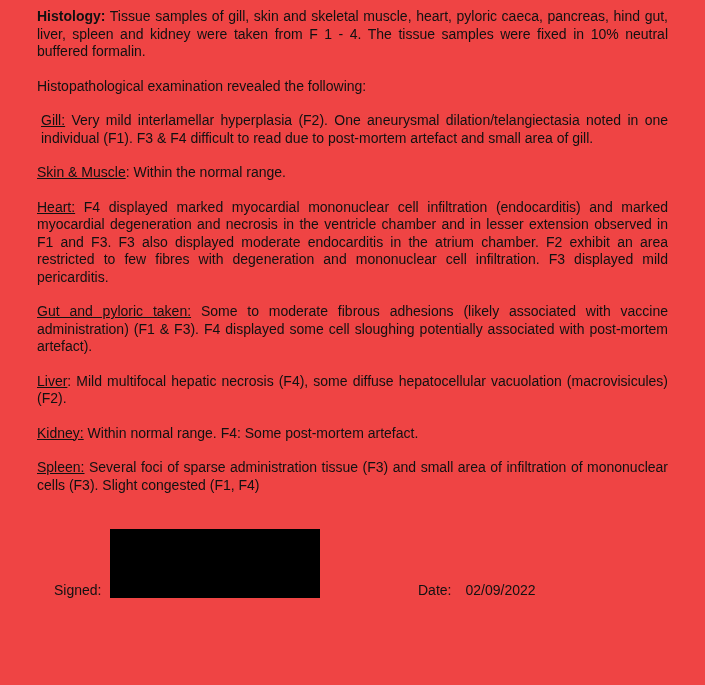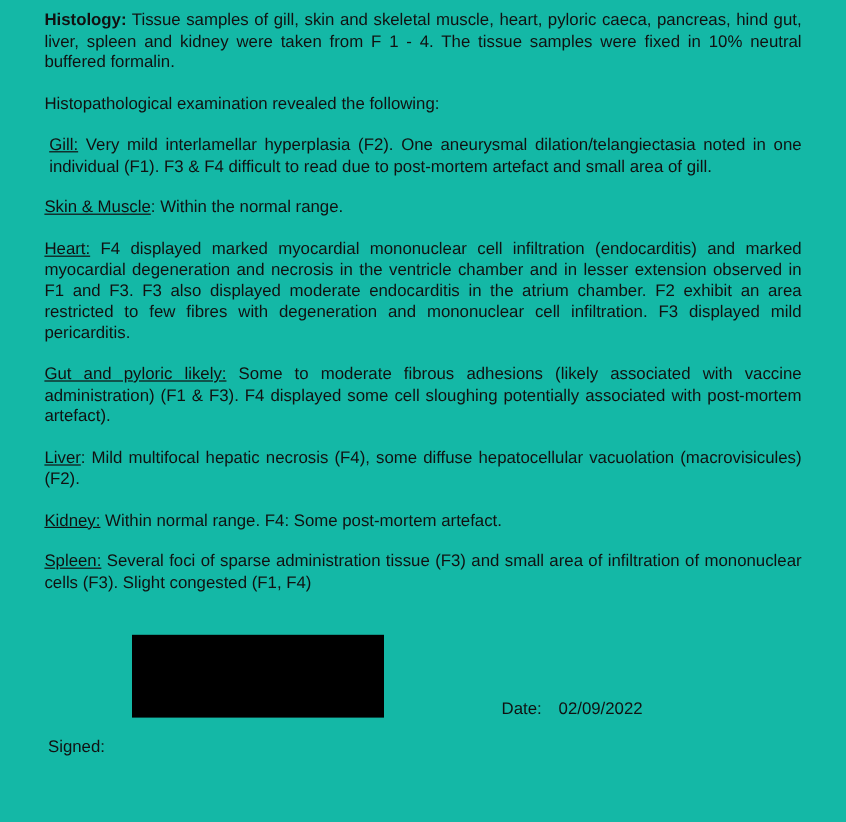--- a/index.html
+++ b/index.html
@@ -5,21 +5,21 @@
   html, body {
     margin: 0;
     padding: 0;
     background: #ffffff;
   }
   .page {
     position: relative;
     width: 705px;
     height: 685px;
     box-sizing: border-box;
-    background: #14b8a6;
+    background: #ef4444;
     color: #111111;
     font-family: "Liberation Sans", "DejaVu Sans", sans-serif;
     font-size: 14px;
     line-height: 17.5px;
     padding: 8px 37px 0 37px;
     overflow: hidden;
   }
   .para {
     margin: 0 0 17px 0;
     text-align: justify;
@@ -34,23 +34,22 @@
     text-decoration: underline;
     margin-top: 24px;
   }
   .sig-area {
     position: relative;
     height: 110px;
     margin-top: 35px;
   }
   .signed-label {
     position: absolute;
-    left: 3px;
+    left: 17px;
     top: 53px;
-    margin-top: 32px;
   }
   .sig-box {
     position: absolute;
     left: 73px;
     top: 0;
     width: 210px;
     height: 69px;
     background: #000000;
   }
   .sig-title {
@@ -77,21 +76,21 @@
   <p class="para"><span class="lead-bold">Histology:</span><span> Tissue samples of gill, skin and skeletal muscle, heart, pyloric caeca, pancreas, hind gut, liver, spleen and kidney were taken from F 1 - 4. The tissue samples were fixed in 10% neutral buffered formalin.</span></p>
 
   <p class="para">Histopathological examination revealed the following:</p>
 
   <p class="para indent-first"><span class="heading-underline">Gill:</span><span></span><span> Very mild interlamellar hyperplasia (F2). One aneurysmal dilation/telangiectasia noted in one individual (F1). F3 &amp; F4 difficult to read due to post-mortem artefact and small area of gill.</span></p>
 
   <p class="para"><span class="heading-underline">Skin &amp; Muscle</span><span>:</span><span> Within the normal range.</span></p>
 
   <p class="para"><span class="heading-underline">Heart:</span><span></span><span> F4 displayed marked myocardial mononuclear cell infiltration (endocarditis) and marked myocardial degeneration and necrosis in the ventricle chamber and in lesser extension observed in F1 and F3. F3 also displayed moderate endocarditis in the atrium chamber. F2 exhibit an area restricted to few fibres with degeneration and mononuclear cell infiltration. F3 displayed mild pericarditis.</span></p>
 
-  <p class="para"><span class="heading-underline">Gut and pyloric likely:</span><span></span><span> Some to moderate fibrous adhesions (likely associated with vaccine administration) (F1 &amp; F3). F4 displayed some cell sloughing potentially associated with post-mortem artefact).</span></p>
+  <p class="para"><span class="heading-underline">Gut and pyloric taken:</span><span></span><span> Some to moderate fibrous adhesions (likely associated with vaccine administration) (F1 &amp; F3). F4 displayed some cell sloughing potentially associated with post-mortem artefact).</span></p>
 
 
   <p class="para"><span class="heading-underline">Liver</span><span>:</span><span> Mild multifocal hepatic necrosis (F4), some diffuse hepatocellular vacuolation (macrovisicules) (F2).</span></p>
 
   <p class="para"><span class="heading-underline">Kidney:</span><span></span><span> Within normal range. F4: Some post-mortem artefact.</span></p>
 
   <p class="para"><span class="heading-underline">Spleen:</span><span></span><span> Several foci of sparse administration tissue (F3) and small area of infiltration of mononuclear cells (F3). Slight congested (F1, F4)</span></p>
 
   <div class="sig-area">
     <span class="signed-label">Signed:</span>

